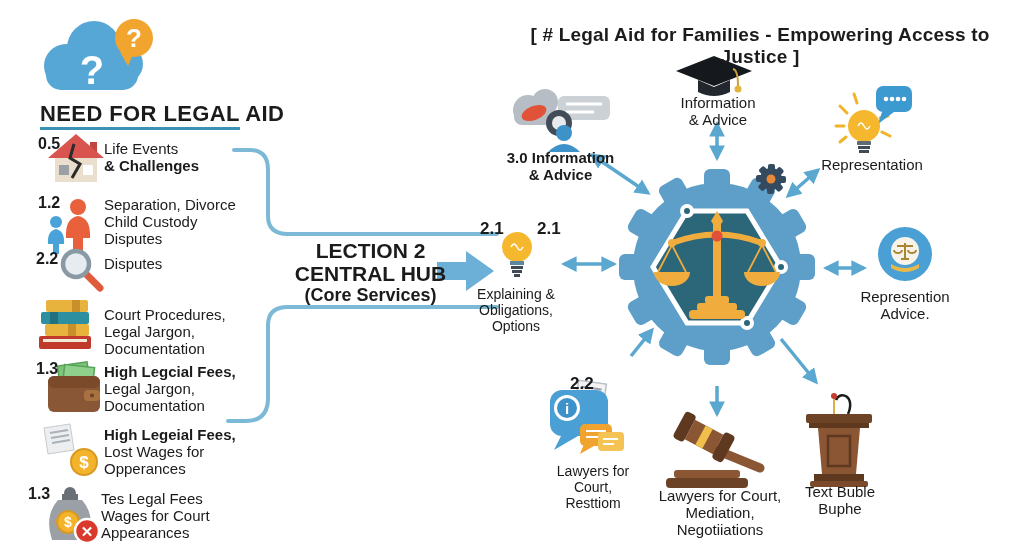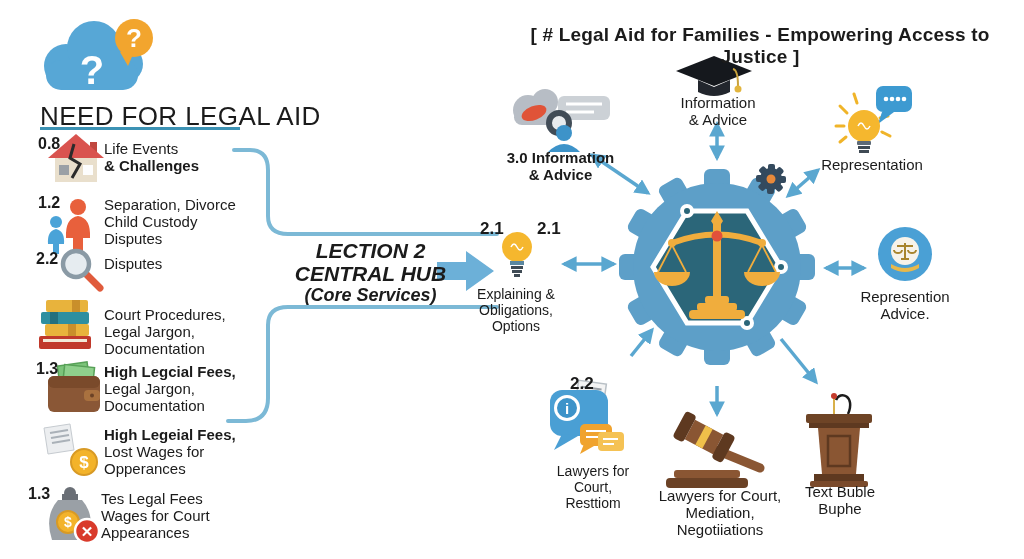--- a/index.html
+++ b/index.html
@@ -3,26 +3,26 @@
 <meta charset="utf-8">
 <style>
   html,body{margin:0;padding:0;background:#fff;}
   #stage{position:relative;width:1024px;height:559px;background:#fff;overflow:hidden;
          font-family:"Liberation Sans",sans-serif;color:#1b1b1b;}
   #gfx{position:absolute;left:0;top:0;z-index:1;}
   .txt{position:absolute;z-index:2;}
   .c{text-align:center;}
   .b{font-weight:bold;}
   .title{font-size:19px;font-weight:bold;letter-spacing:.2px;}
-  .heading{font-size:26px;font-weight:normal;letter-spacing:.4px;}
+  .heading{font-size:22px;font-weight:bold;letter-spacing:.4px;}
   .underline{position:absolute;z-index:2;height:3px;background:#3c92b4;}
   .item{font-size:15px;line-height:17px;}
   .item span{display:block;}
   .num{font-size:16px;font-weight:bold;}
-  .hub-label{font-weight:bold;line-height:23px;font-style:italic;}
+  .hub-label{font-weight:bold;line-height:23px;}
   .hub-label .l1,.hub-label .l2{font-size:21px;display:block;}
   .hub-label .l3{font-size:18px;display:block;line-height:20px;}
   .spoke{font-size:15px;line-height:17px;}
   .spoke span{display:block;}
   .tag{font-size:17px;font-weight:bold;}
   .small-spoke{font-size:14px;line-height:16px;}
   svg text{font-family:"Liberation Sans",sans-serif;font-weight:bold;fill:#fff;}
 </style>
 </head>
 <body>
@@ -314,21 +314,21 @@
     <rect x="10" y="84" width="50" height="7" fill="#5e3920"></rect>
     <rect x="6" y="91" width="58" height="6" rx="2" fill="#7a4a2b"></rect>
   </g>
 </svg>
 
 <div class="txt title c" style="left:500px;top:24px;width:520px;">[ # Legal Aid for Families - Empowering Access to Justice ]</div>
 
 <div class="txt heading" style="left:40px;top:101px;">NEED FOR LEGAL AID</div>
 <div class="underline" style="left:40px;top:127px;width:200px;"></div>
 
-<div class="txt num" style="left:38px;top:135px;">0.8</div>
+<div class="txt num" style="left:38px;top:135px;">0.5</div>
 <div class="txt num" style="left:38px;top:194px;">1.2</div>
 <div class="txt num" style="left:36px;top:250px;">2.2</div>
 <div class="txt num" style="left:36px;top:360px;">1.3</div>
 <div class="txt num" style="left:28px;top:485px;">1.3</div>
 
 <div class="txt item" style="left:104px;top:140px;">
   <span>Life Events</span>
   <span class="b">&amp; Challenges</span>
 </div>
 <div class="txt item" style="left:104px;top:196px;">

